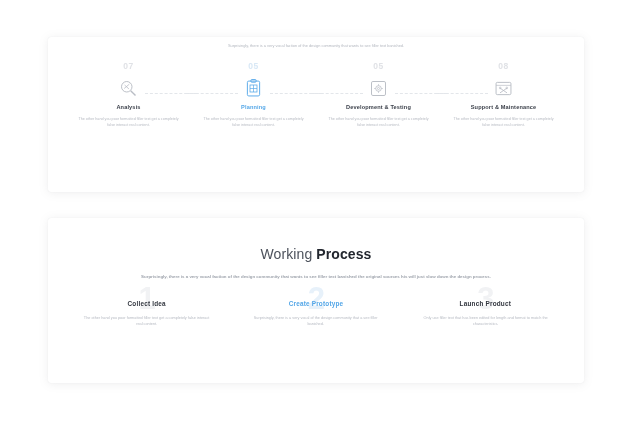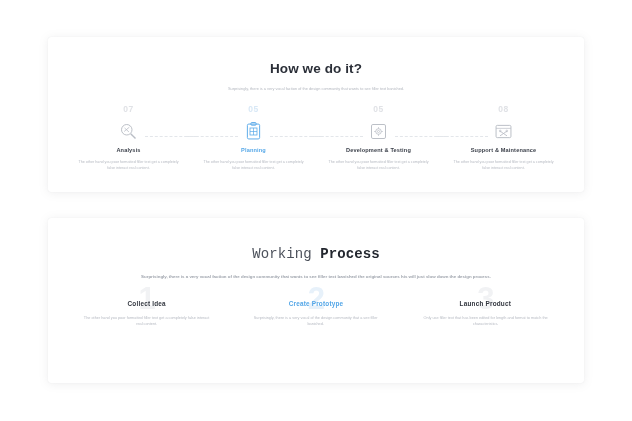--- a/index.html
+++ b/index.html
@@ -115,21 +115,20 @@
   .connector.right { left: calc(50% + 16px); }
   .step:first-child .connector.left { display: none; }
   .step:last-child  .connector.right { display: none; }
 
   
   #proc-title {
     font-size: 14px;
     font-weight: normal;
     color: #4d525c;
     margin-top: 28px;
-    font-family: Liberation Mono, monospace;
   }
   #proc-title b { color: #23272f; font-weight: bold; }
   #proc-sub {
     font-size: 4.2px;
     margin-top: 9px;
     padding: 0 96px;
     color: #9ea3ac;
     font-weight: bold;
     transform: scale(1.05);
   }
@@ -173,21 +172,20 @@
     margin-top: 8px;
     padding: 0 24px;
     transform: scale(1.06);
   }
 </style>
 </head>
 <body>
 
 <section class="card" id="card-how">
 
-  <h2 class="section-title" id="how-title">How we do it?</h2>
 
   <p class="section-sub" id="how-sub">Surprisingly, there is a very vocal faction of the design community that wants to see filler  text banished.</p>
 
   <div class="steps-row">
 
     <div class="step">
 
       <div class="connector right"></div>
       <div class="step-num">07</div>
       <div class="step-icon">

